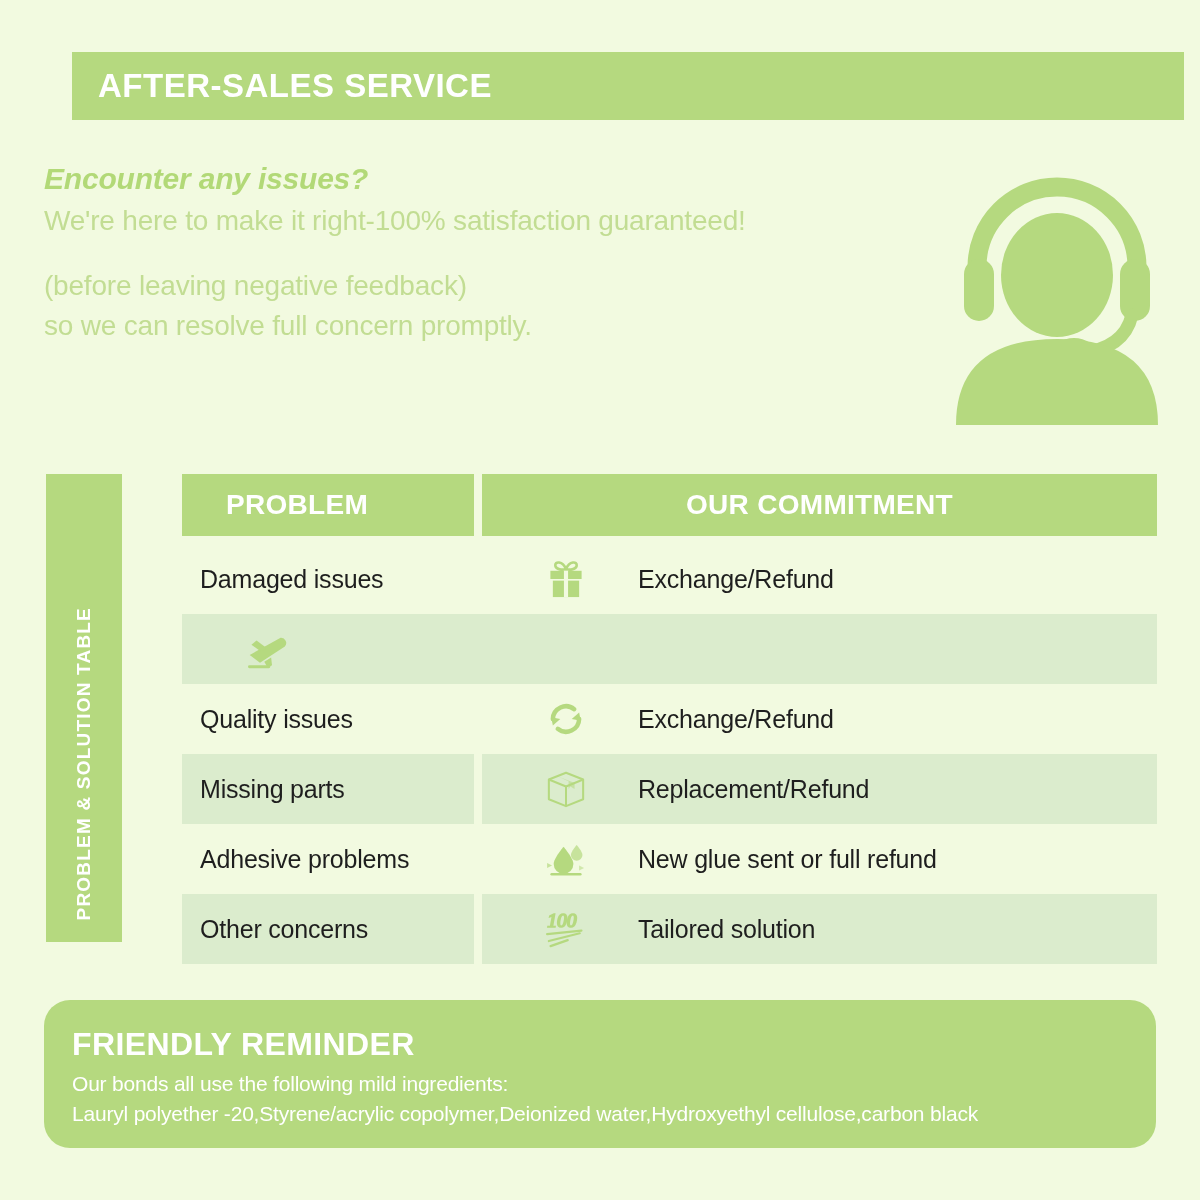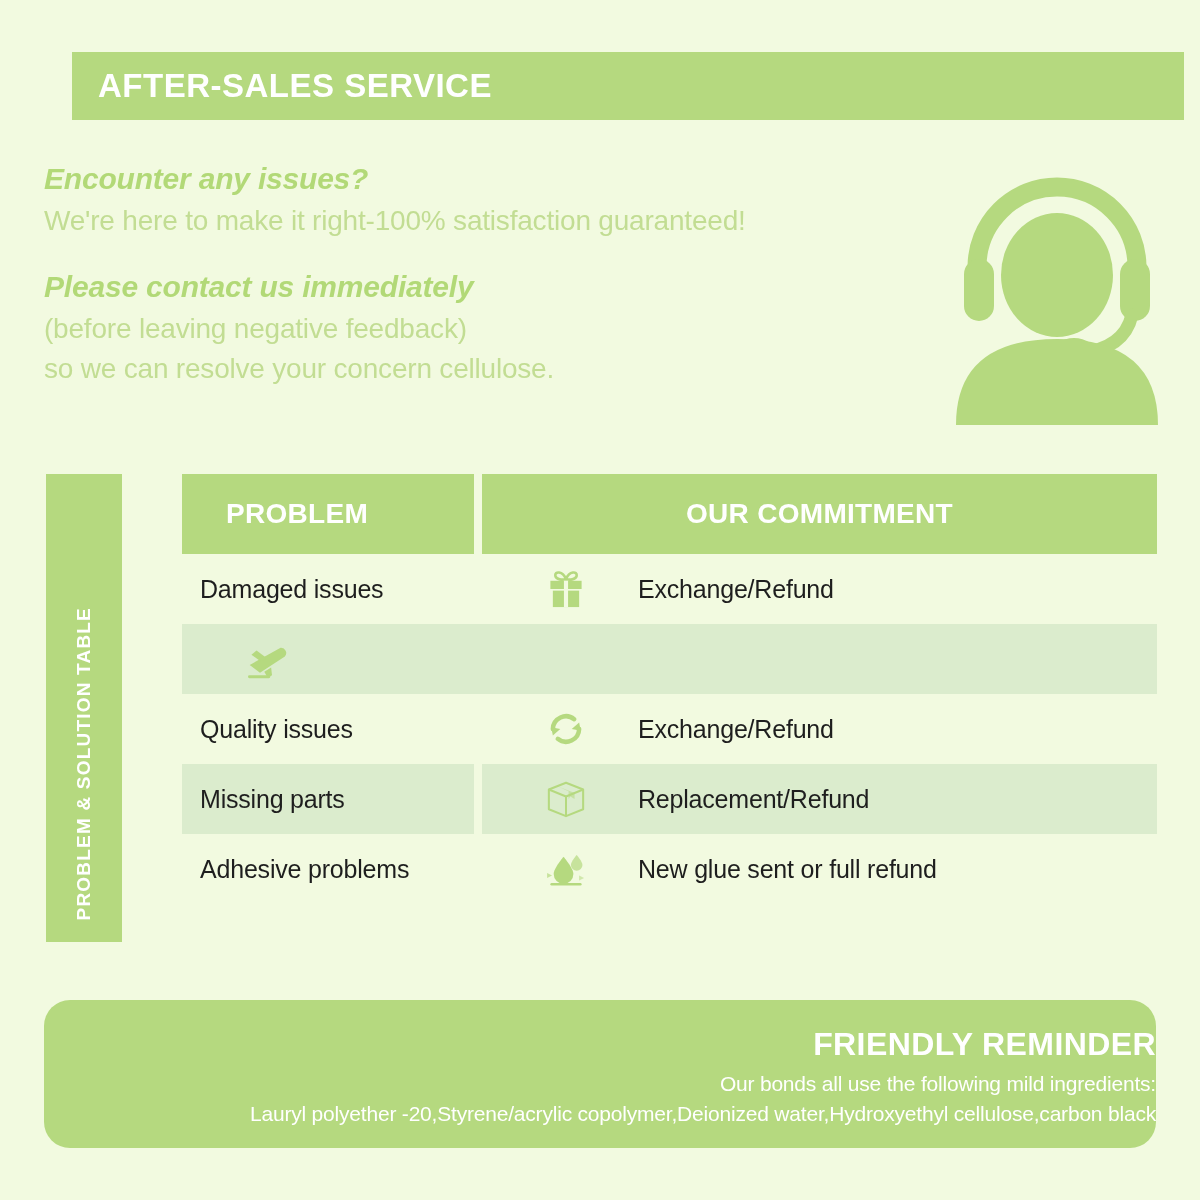--- a/index.html
+++ b/index.html
@@ -41,21 +41,21 @@
     background:#b5d97f; display:flex; align-items:flex-end; justify-content:center;
   }
   #sidebar-label-text{
     writing-mode:vertical-rl; transform:rotate(180deg);
     color:#ffffff; font-size:19px; font-weight:bold; letter-spacing:1.2px;
     padding:22px 0; white-space:nowrap;
   }
 
   
   #solution-table{ position:absolute; left:182px; top:474px; width:975px; }
-  .table-head-row{ display:flex; gap:8px; height:80px; margin-bottom:0; }
+  .table-head-row{ display:flex; gap:8px; height:62px; margin-bottom:8px; }
   .th{
     background:#b5d97f; color:#ffffff; font-size:28px; font-weight:bold;
     display:flex; align-items:center; letter-spacing:0.3px;
   }
   .th-problem{ width:292px; padding-left:44px; }
   .th-commit{ flex:1; justify-content:center; }
 
   .table-row{ display:flex; gap:8px; height:70px; }
   .cell-problem{
     width:292px; display:flex; align-items:center; padding-left:18px;
@@ -65,42 +65,41 @@
     flex:1; display:flex; align-items:center; padding-left:56px; gap:44px;
   }
   .commit-text{ font-size:25px; color:#1e1e1e; letter-spacing:-0.2px; }
   .row-icon{ width:56px; display:flex; align-items:center; justify-content:center; flex:0 0 56px; }
   .table-row.shaded .cell-problem,
   .table-row.shaded .cell-commit{ background:#dbeccd; }
 
   
   #reminder-card{
     position:absolute; left:44px; top:1000px; width:1112px; height:148px;
-    background:#b5d97f; border-radius:26px; padding:26px 0 0 40px;text-align:right;
+    background:#b5d97f; border-radius:26px; padding:26px 0 0 28px;
   }
   #reminder-title{
     color:#ffffff; font-size:32px; font-weight:bold; letter-spacing:0.4px;
     margin-bottom:6px;
   }
   .reminder-line{ color:#ffffff; font-size:21px; line-height:1.42; letter-spacing:-0.2px; }
 </style>
 </head>
 <body>
 
 <div id="header-banner">
   <div id="header-title">AFTER-SALES SERVICE</div>
 </div>
 
 <div id="intro-block">
   <div class="intro-strong">Encounter any issues?</div>
   <div class="intro-line">We're here to make it right-100% satisfaction guaranteed!</div>
   <div id="intro-gap"></div>
-  <div class="intro-strong">Please contact us immediately</div>
   <div class="intro-line">(before leaving negative feedback)</div>
-  <div class="intro-line">so we can resolve your concern cellulose.</div>
+  <div class="intro-line">so we can resolve full concern promptly.</div>
 </div>
 
 <svg id="support-agent-icon" viewBox="0 0 222 262">
 
   <path d="M31 128 V104 A80 80 0 0 1 191 104 V128" fill="none" stroke="#b5d97f" stroke-width="19" stroke-linecap="round"></path>
 
   <rect x="18" y="96" width="30" height="62" rx="15" fill="#b5d97f"></rect>
   <rect x="174" y="96" width="30" height="62" rx="15" fill="#b5d97f"></rect>
 
   <ellipse cx="111" cy="112" rx="56" ry="62" fill="#b5d97f"></ellipse>
@@ -185,20 +184,34 @@
               <path d="M25 13 C25 13 13 27 13 34 a12 12 0 0 0 24 0 C37 27 25 13 25 13 Z" fill="#b5d97f"></path>
               <path d="M41 11 C41 11 34 19 34 23 a7 7 0 0 0 14 0 C48 19 41 11 41 11 Z" fill="#b5d97f" opacity="0.7"></path>
               <rect x="9" y="45" width="38" height="3" rx="1.5" fill="#b5d97f"></rect>
               <path d="M5 33 l6 3 -6 3 Z" fill="#b5d97f" opacity="0.7"></path>
               <path d="M44 36 l6 3 -6 3 Z" fill="#b5d97f" opacity="0.55"></path>
             </svg>
           </span>
           <span class="commit-text">New glue sent or full refund</span>
         </div>
       </div>
+      <div class="table-row shaded">
+        <div class="cell-problem">Other concerns</div>
+        <div class="cell-commit">
+          <span class="row-icon">
+            <svg viewBox="0 0 56 56" width="48" height="48">
+              <text x="6" y="26" font-family="Liberation Serif, serif" font-style="italic" font-size="23" fill="none" stroke="#b5d97f" stroke-width="2">100</text>
+              <path d="M6 34 L46 30" fill="none" stroke="#b5d97f" stroke-width="2.6" stroke-linecap="round"></path>
+              <path d="M8 42 L44 33" fill="none" stroke="#b5d97f" stroke-width="2.6" stroke-linecap="round"></path>
+              <path d="M10 48 L30 41" fill="none" stroke="#b5d97f" stroke-width="2.6" stroke-linecap="round"></path>
+            </svg>
+          </span>
+          <span class="commit-text">Tailored solution</span>
+        </div>
+      </div>
     </div>
 </div>
 
 <div id="reminder-card">
   <div id="reminder-title">FRIENDLY REMINDER</div>
   <div class="reminder-line">Our bonds all use the following mild ingredients:</div>
   <div class="reminder-line">Lauryl polyether -20,Styrene/acrylic copolymer,Deionized water,Hydroxyethyl cellulose,carbon black</div>
 </div>
 
 </body></html>

